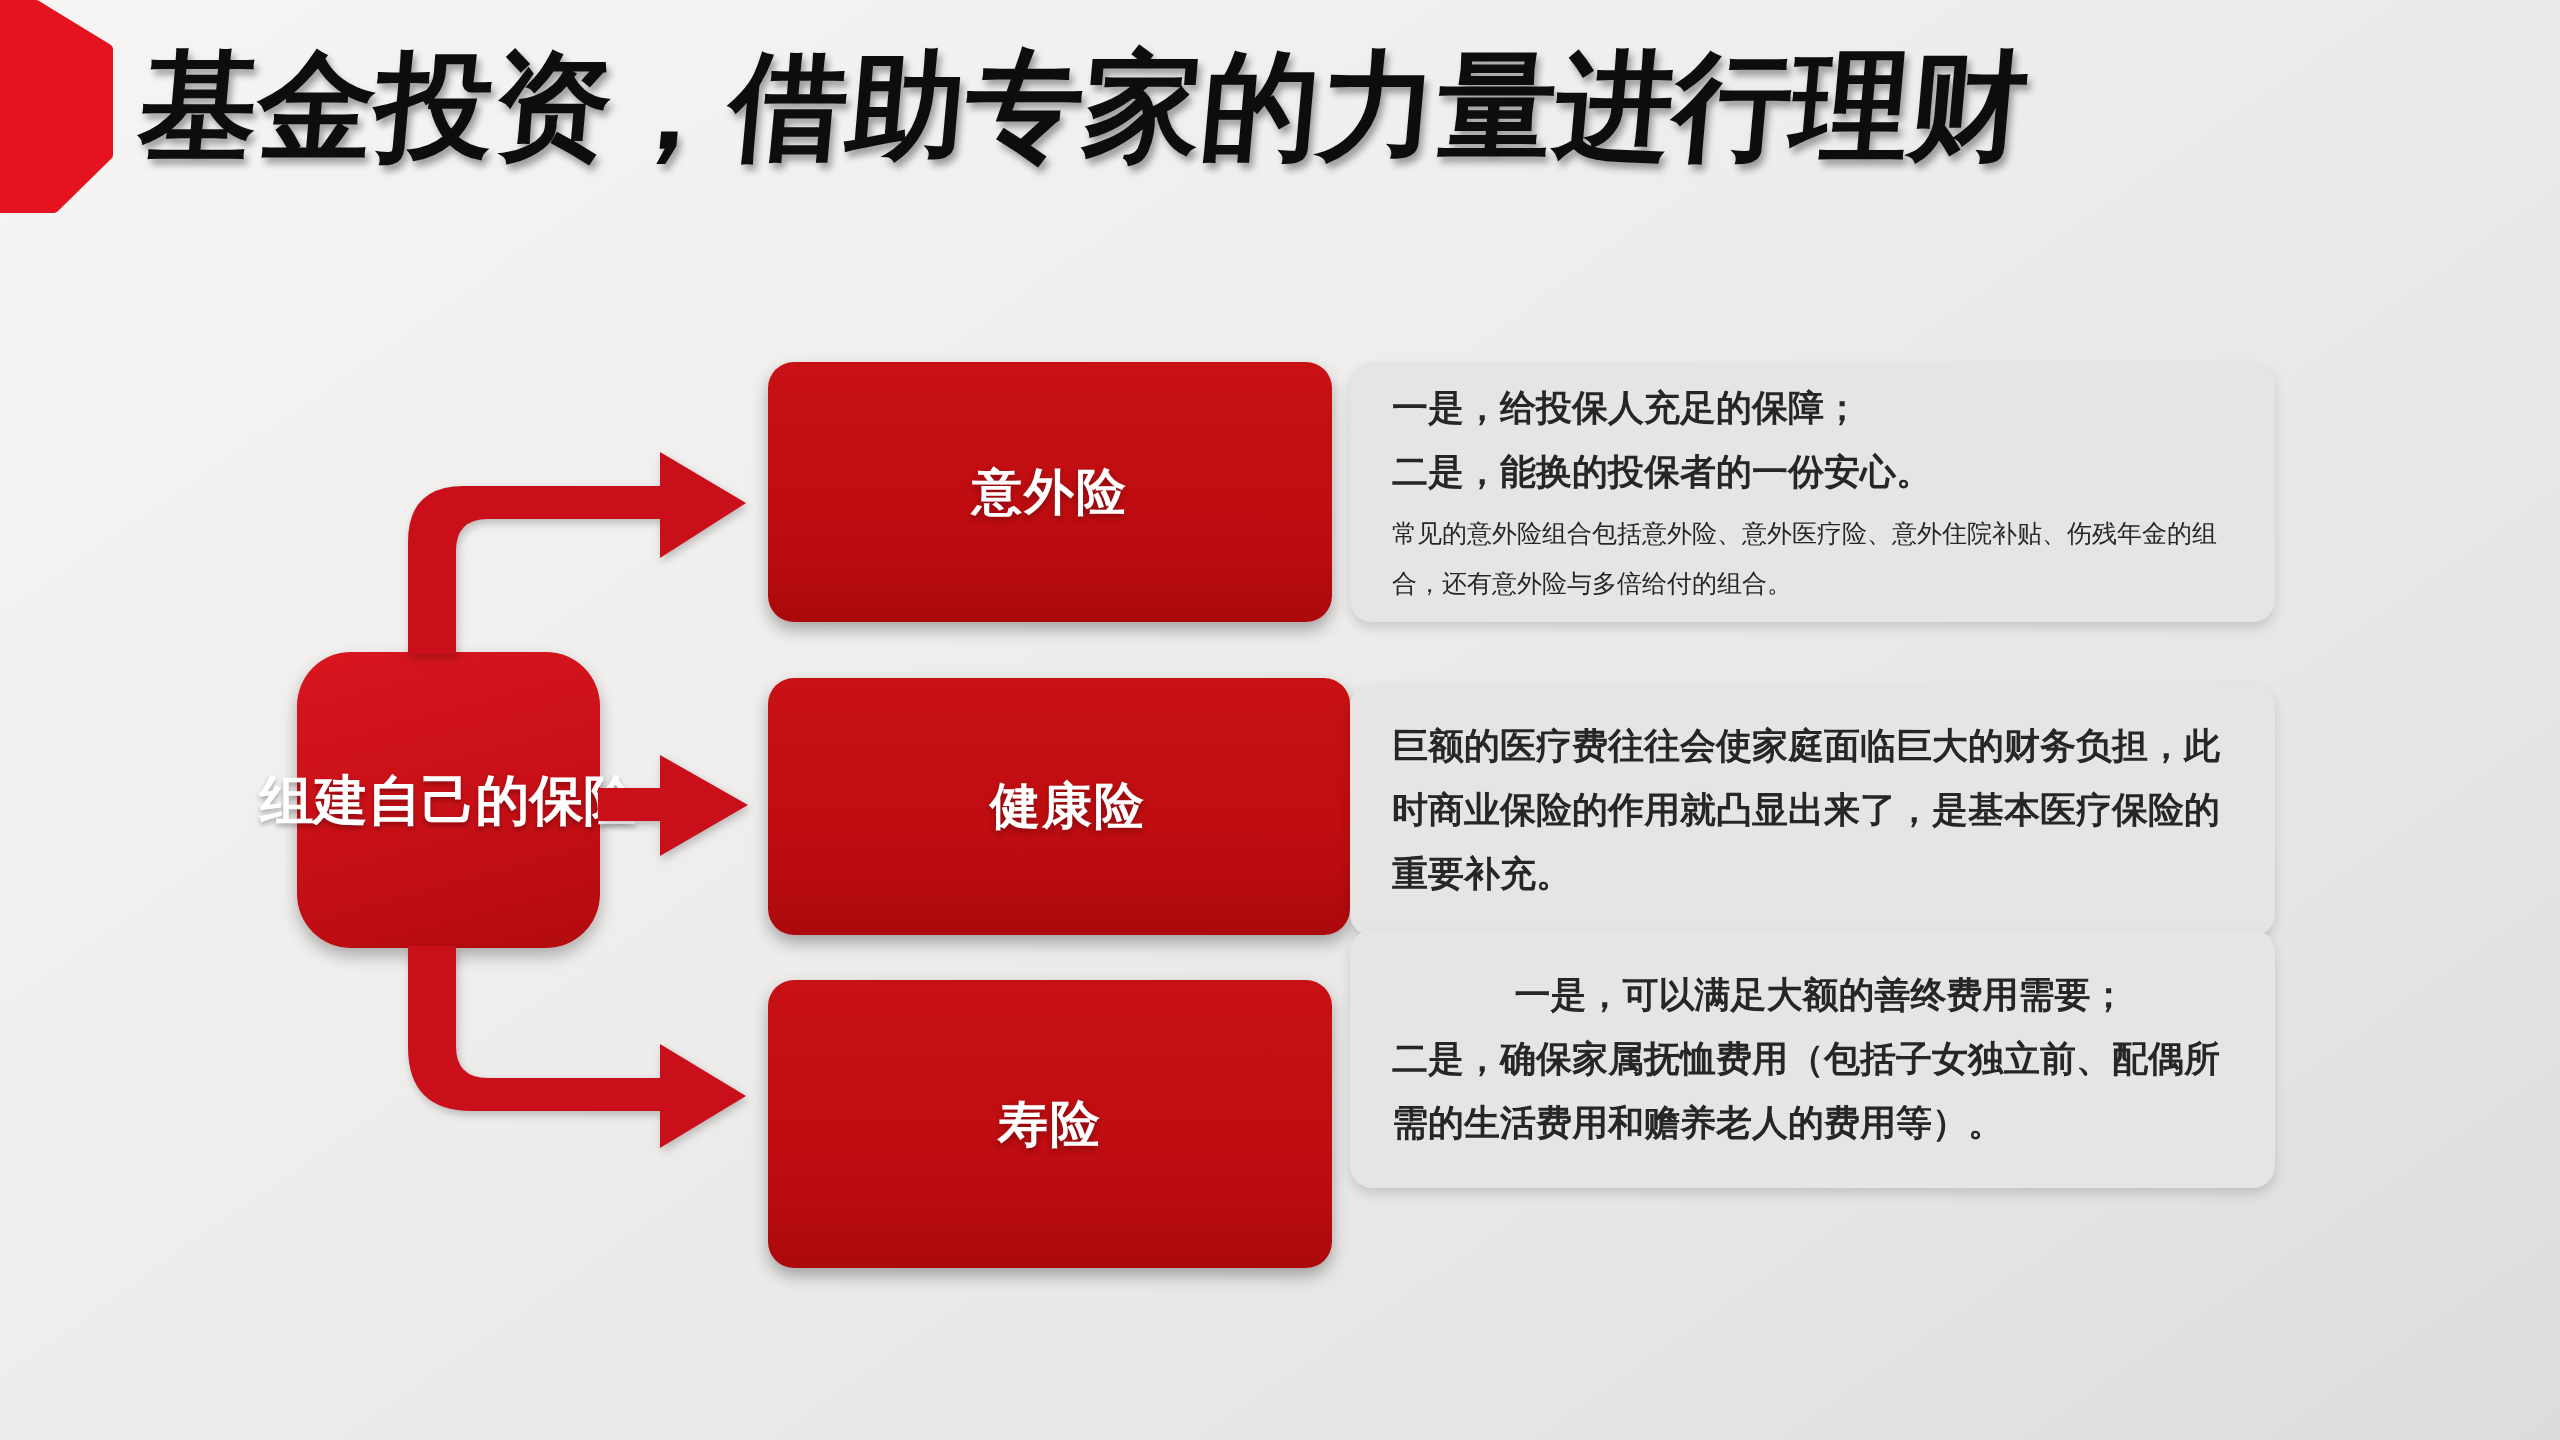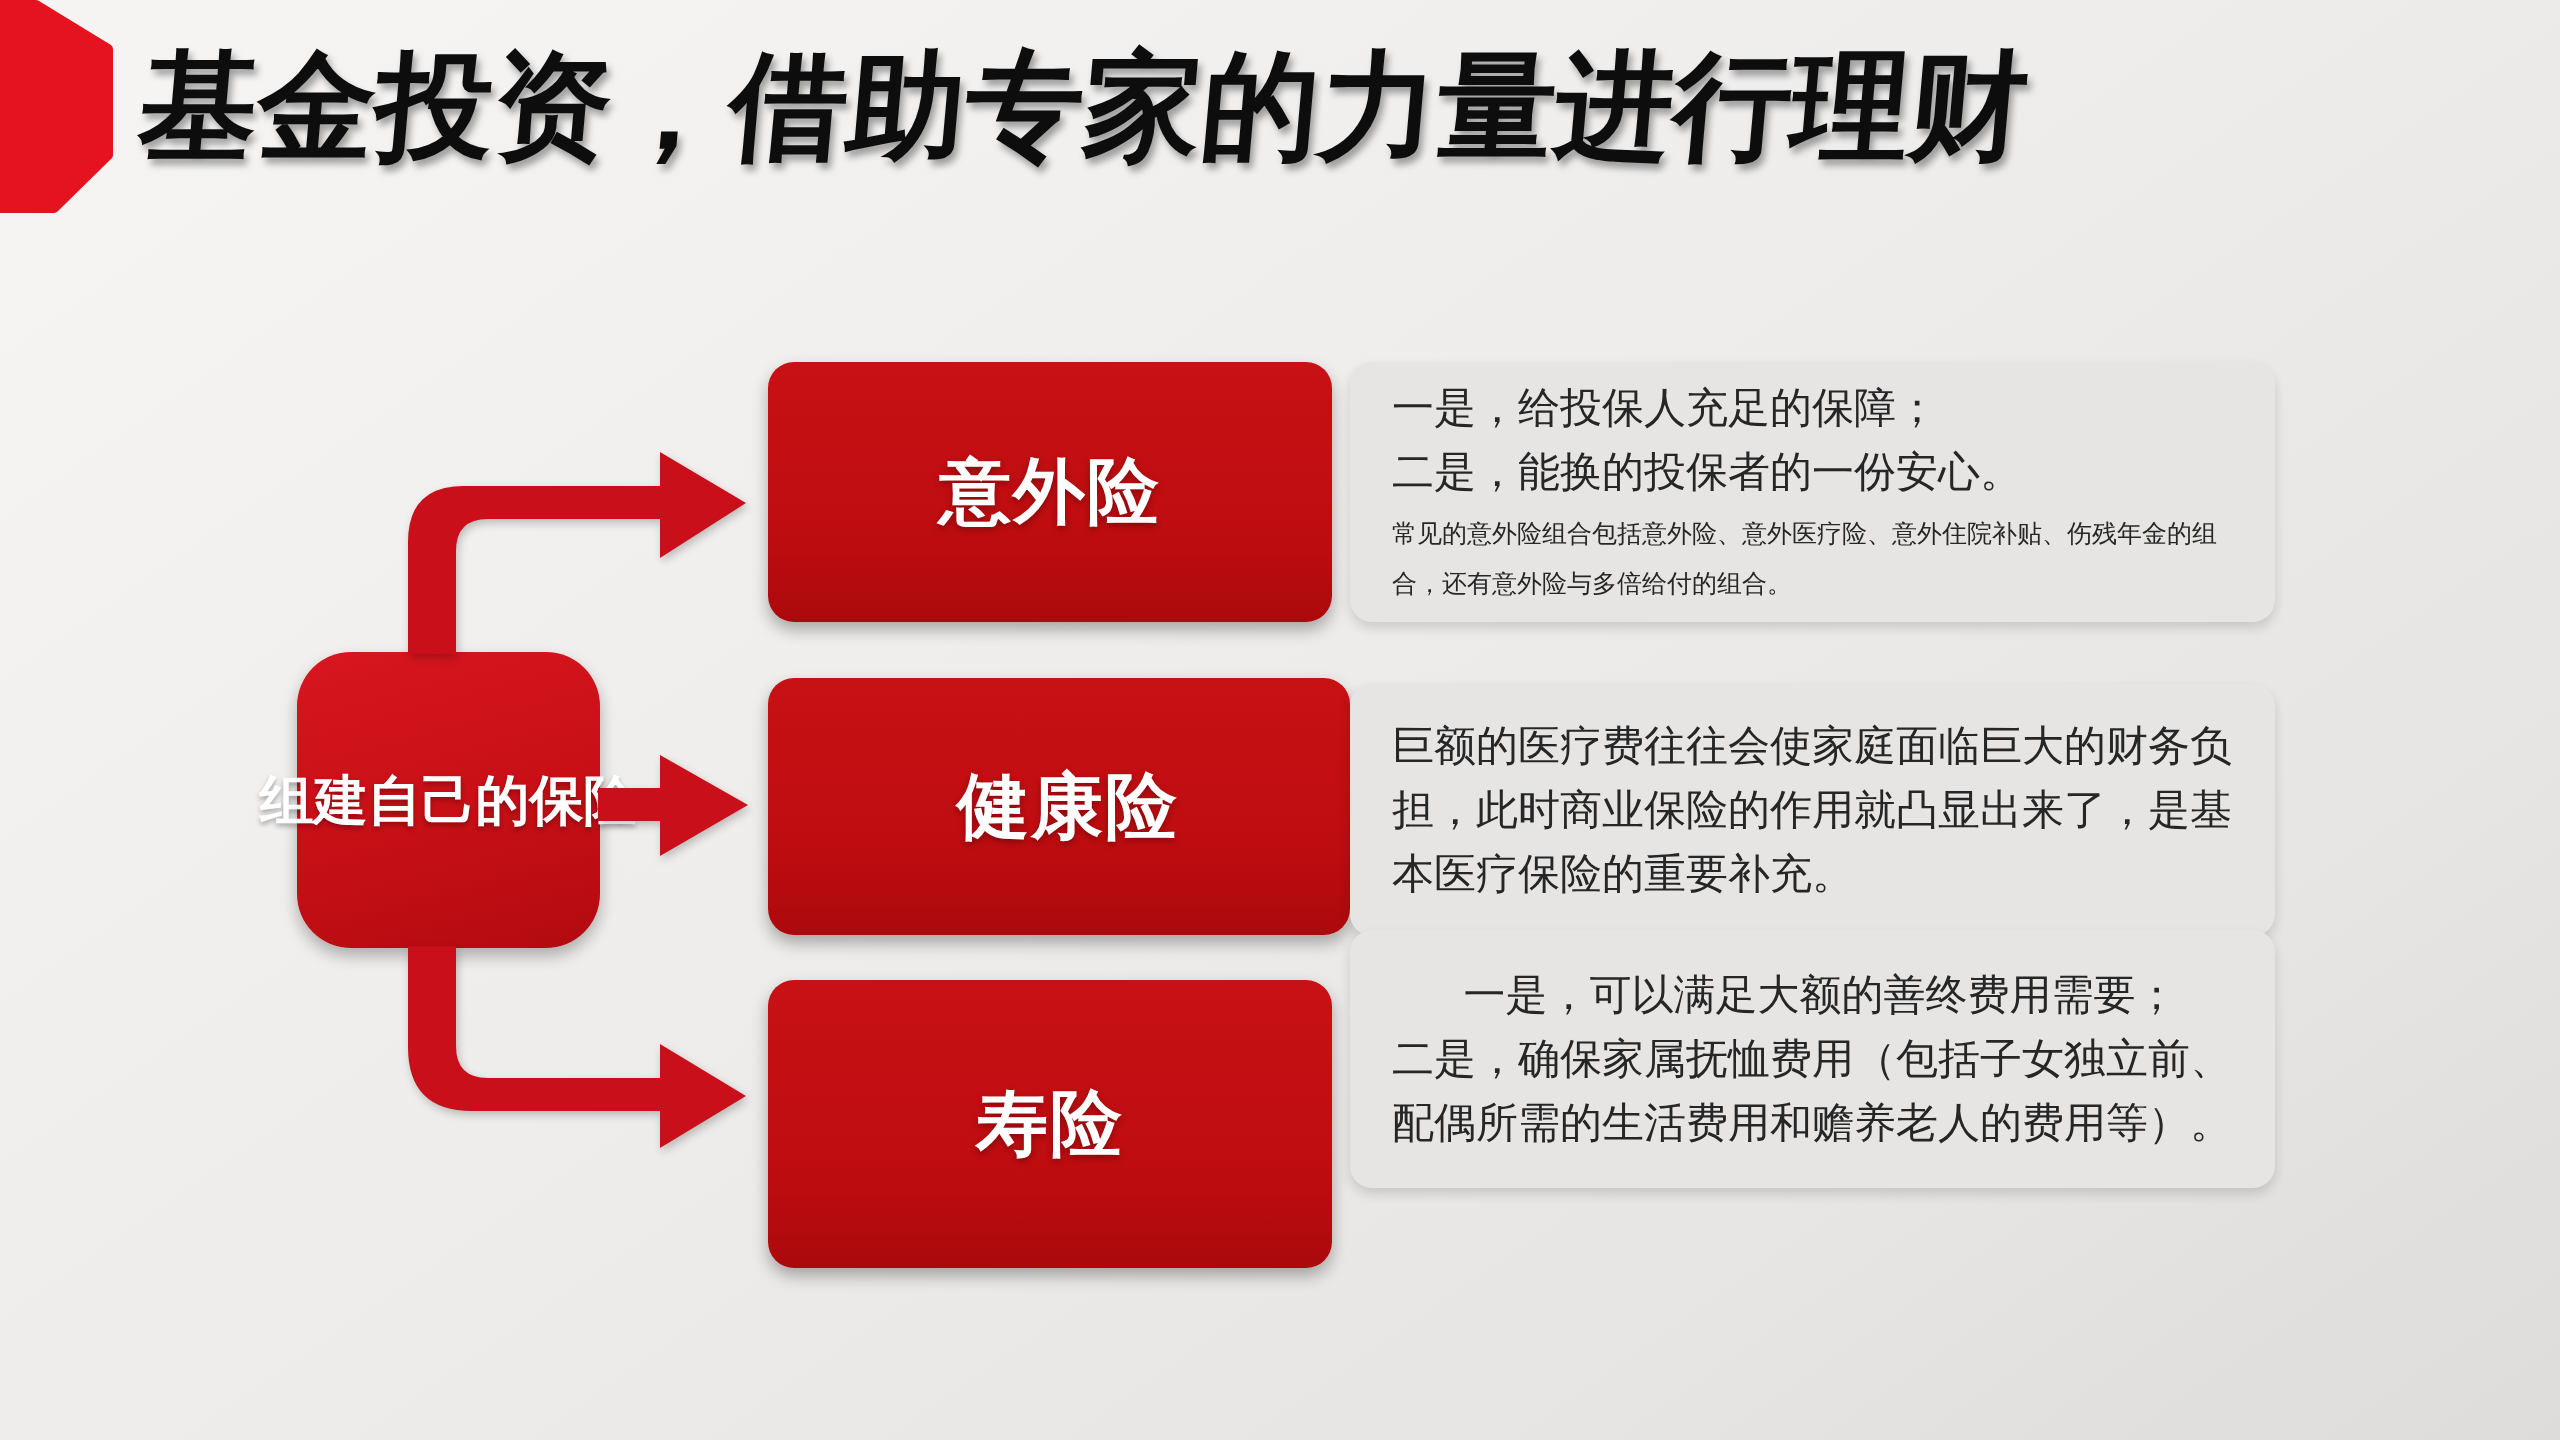--- a/index.html
+++ b/index.html
@@ -46,37 +46,37 @@
   .redbox{
     position:absolute;left:768px;width:564px;border-radius:26px;
     background:linear-gradient(180deg,#c81114 0%,#bd0c10 70%,#ab090c 100%);
     box-shadow:0 8px 16px rgba(0,0,0,0.3);
     display:flex;justify-content:center;align-items:center;
   }
   .redbox.r1{top:362px;height:260px;}
   .redbox.r2{top:678px;height:257px;padding-left:18px;}
   .redbox.r3{top:980px;height:288px;}
   .redbox span{
-    color:#ffffff;font-size:72px;font-weight:700;letter-spacing:2px;
+    color:#ffffff;font-size:50px;font-weight:700;letter-spacing:2px;
     text-shadow:0 3px 6px rgba(0,0,0,0.3);white-space:nowrap;
   }
 
   
   .graybox{
     position:absolute;left:1350px;width:925px;border-radius:22px;
     background:#e6e5e4;
     box-shadow:0 6px 12px rgba(0,0,0,0.14);
     display:flex;flex-direction:column;justify-content:center;
     box-sizing:border-box;padding:14px 26px 14px 42px;
   }
   .graybox.g1{top:362px;height:260px;}
   .graybox.g2{top:684px;height:252px;}
   .graybox.g3{top:930px;height:258px;align-items:center;}
   .graybox p{margin:0;color:#262626;}
-  .graybox p.t-big{font-size:42px;line-height:64px;font-weight:400;}
+  .graybox p.t-big{font-size:36px;line-height:64px;font-weight:700;}
   .graybox p.t-note{font-size:25px;line-height:50px;font-weight:500;margin-top:4px;}
   .graybox p:empty{display:none;}
 </style>
 </head>
 <body>
 
 <div class="slide">
 
   <svg class="badge" viewBox="0 0 130 230" aria-hidden="true">
     <path d="M 1 5 L 36 5 L 108 49 L 108 155 L 54 208 L 1 208 Z" fill="#e5121f" stroke="#e5121f" stroke-width="10" stroke-linejoin="round"></path>

